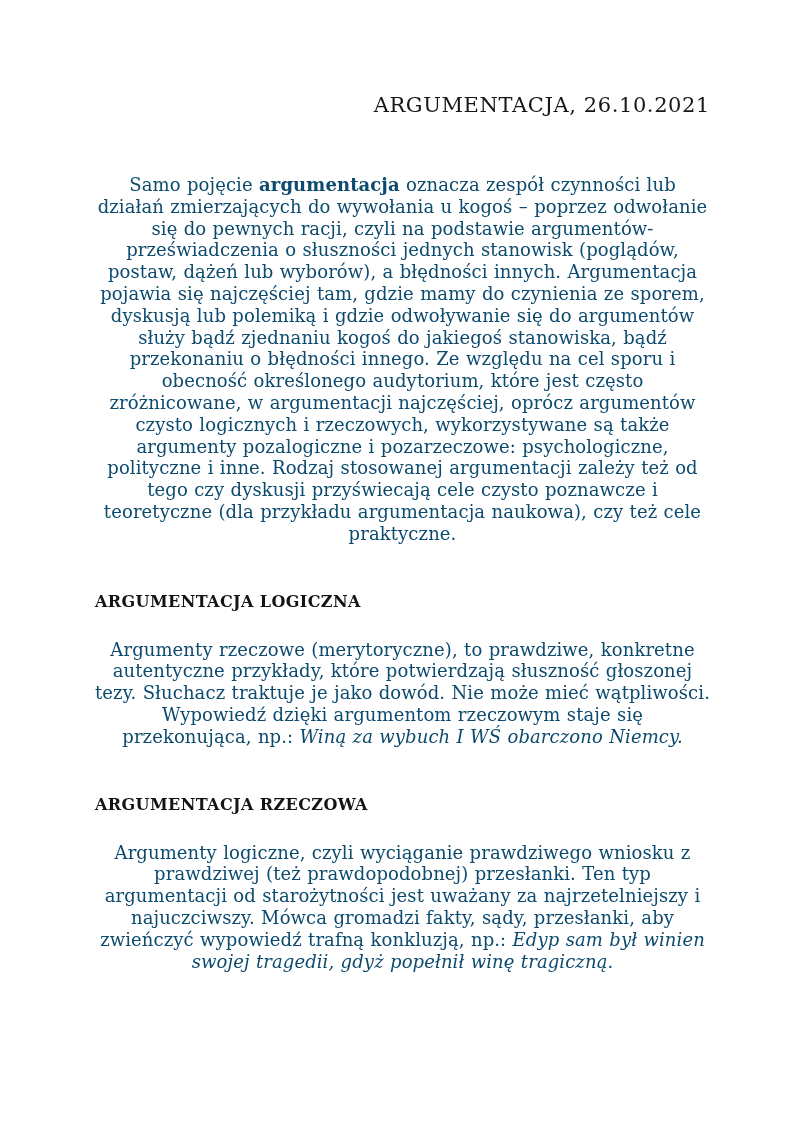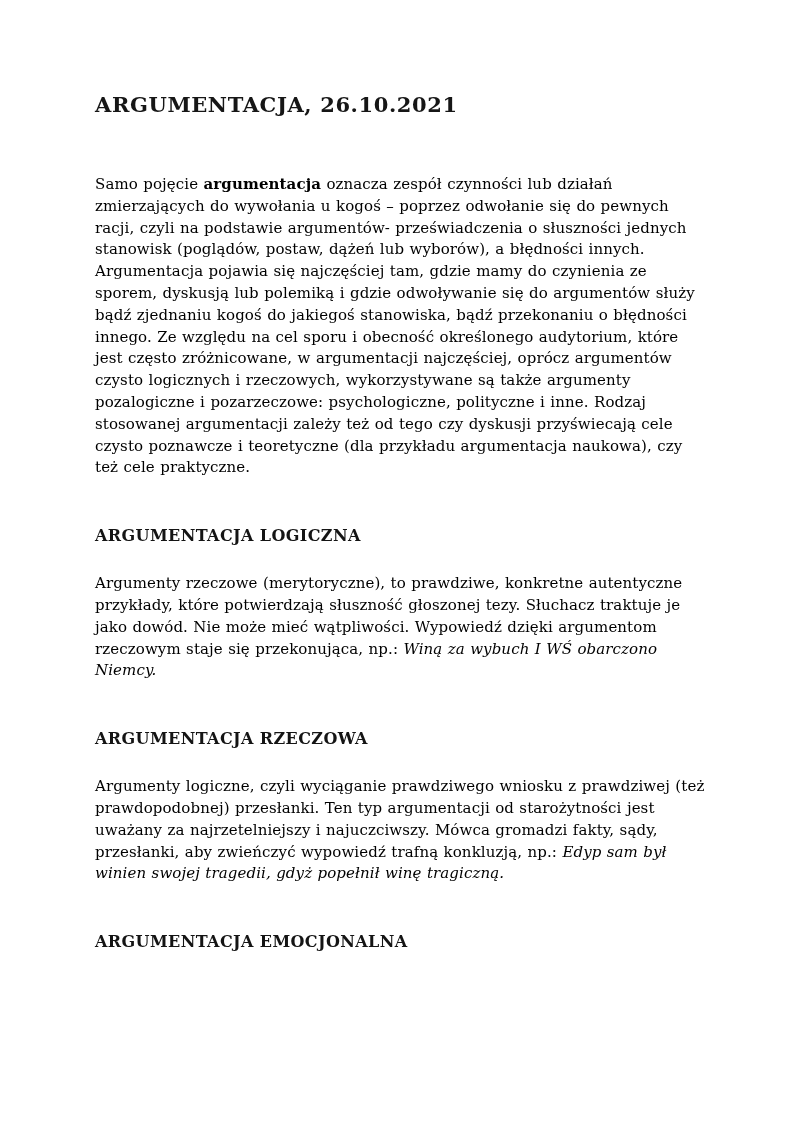--- a/index.html
+++ b/index.html
@@ -14,34 +14,34 @@
   .page {
     position: relative;
     width: 800px;
     height: 1132px;
     background: #ffffff;
     padding: 90px 90px 0 95px;
     overflow: hidden;
   }
   .doc-title {
     font-size: 21px;
-    font-weight: 700;
+    font-weight: 400;
     letter-spacing: 0.6px;
-    text-align: left;
+    text-align: right;
     line-height: 30px;
     margin-bottom: 54px;
     color: #161616;
   }
   .body-text {
-    font-size: 15px;
+    font-size: 18px;
     line-height: 21.8px;
     letter-spacing: 0.1px;
     word-spacing: 0.5px;
-    text-align: left;
-    color: #000000;
+    text-align: center;
+    color: #0c4a6e;
   }
   .bold-term { font-weight: 700; }
   .section-heading {
     font-size: 16px;
     font-weight: 700;
     letter-spacing: 0.4px;
     line-height: 22px;
     margin-top: 46px;
     color: #141414;
   }
@@ -61,16 +61,15 @@
     <h2 class="section-heading">ARGUMENTACJA LOGICZNA</h2>
     <p class="body-text section-body"><span>Argumenty rzeczowe (merytoryczne), to prawdziwe, konkretne autentyczne przykłady, które potwierdzają słuszność głoszonej tezy. Słuchacz traktuje je jako dowód. Nie może mieć wątpliwości. Wypowiedź dzięki argumentom rzeczowym staje się przekonująca, np.: </span><span class="example">Winą za wybuch I WŚ obarczono Niemcy.</span></p>
   </section>
 
   <section>
     <h2 class="section-heading">ARGUMENTACJA RZECZOWA</h2>
     <p class="body-text section-body"><span>Argumenty logiczne, czyli wyciąganie prawdziwego wniosku z prawdziwej (też prawdopodobnej) przesłanki. Ten typ argumentacji od starożytności jest uważany za najrzetelniejszy i najuczciwszy. Mówca gromadzi fakty, sądy, przesłanki, aby zwieńczyć wypowiedź trafną konkluzją, np.: </span><span class="example">Edyp sam był winien swojej tragedii, gdyż popełnił winę tragiczną.</span></p>
   </section>
 
   <section>
-    <h2 class="section-heading">ARGUMENTACJA EMOCJONALNA</h2>
   </section>
 
 </div>
 
 </body></html>

